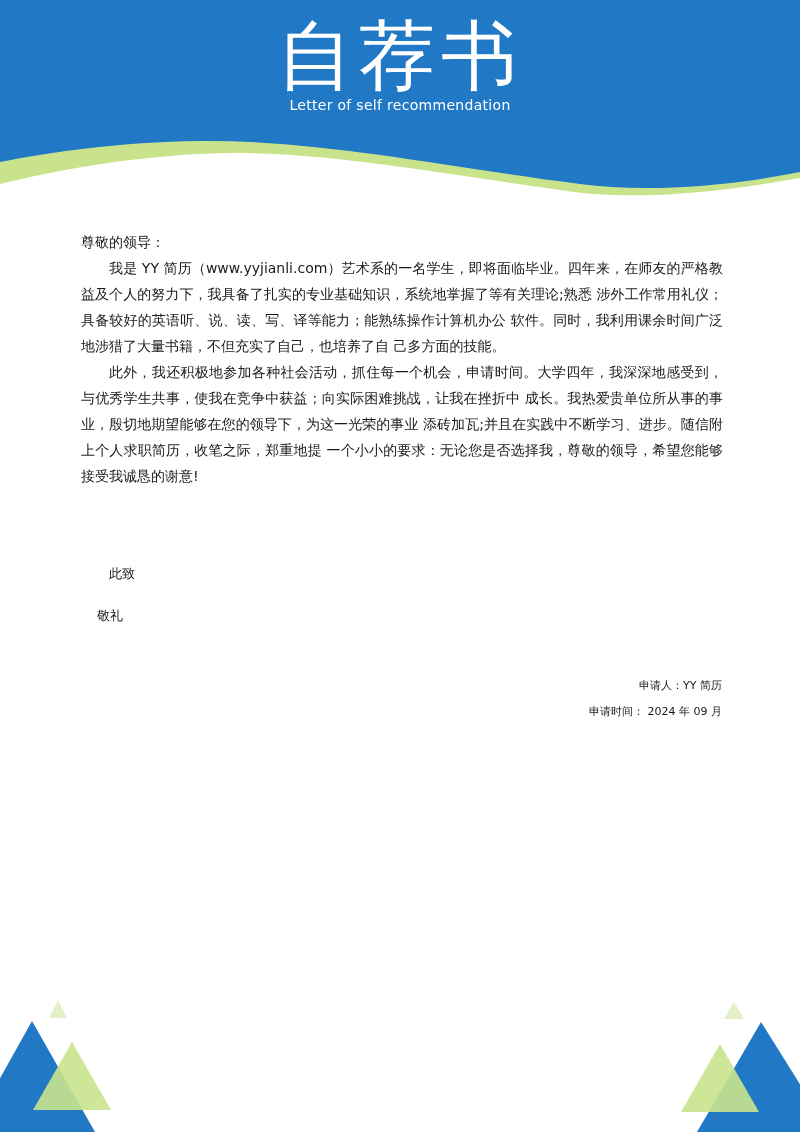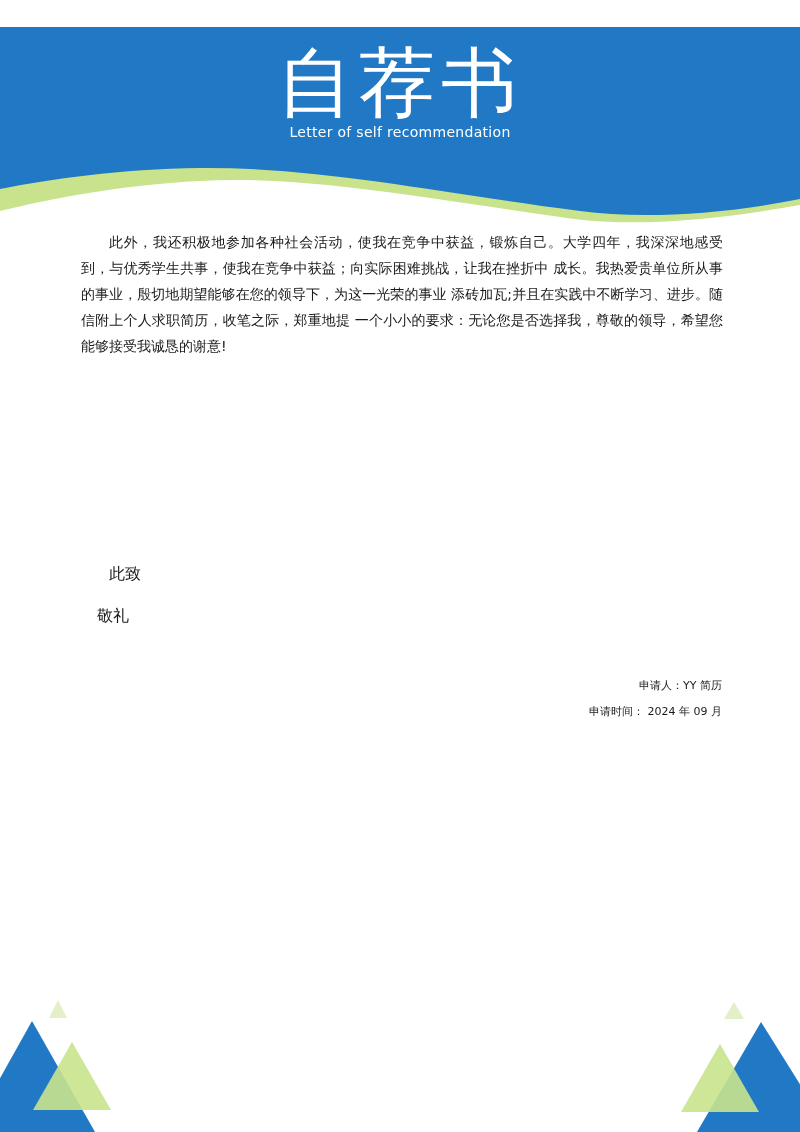--- a/index.html
+++ b/index.html
@@ -1,27 +1,27 @@
 <!DOCTYPE html>
 <html><head>
 <meta charset="utf-8">
 <style>
   html, body { margin:0; padding:0; }
   body { width:800px; height:1132px; position:relative; background:#ffffff; overflow:hidden;
          font-family:"DejaVu Sans", "Liberation Sans", sans-serif; color:#1a1a1a; }
-  .header { position:absolute; left:0; top:0; width:800px; height:200px;margin-top:27px; }
+  .header { position:absolute; left:0; top:0; width:800px; height:200px; }
   .header svg { position:absolute; left:0; top:0; }
   .title-block { position:absolute; left:0; top:14px; width:800px; text-align:center; color:#ffffff; }
   .title-cn { font-size:76px; line-height:84px; letter-spacing:6px; font-weight:normal; font-family:"DejaVu Sans", sans-serif; }
   .title-en { font-size:14px; line-height:18px; margin-top:-2px; letter-spacing:0.3px; font-family:"DejaVu Sans", sans-serif; }
   .letter { position:absolute; left:81px; top:229px; width:642px; font-size:14px; line-height:26px; }
   .letter p { margin:0; }
   .indent { text-indent:28px; }
   .justify { text-align:justify; text-align-last:left; }
-  .closing { position:absolute; left:81px; top:561px; font-size:16px; line-height:26px; }
+  .closing { position:absolute; left:81px; top:561px; font-size:13px; line-height:26px; }
   .sign { position:absolute; right:78px; top:673px; font-size:11px; line-height:26px; text-align:right; }
   .deco { position:absolute; bottom:0; width:130px; height:142px; }
   .deco-left { left:0; }
   .deco-right { right:0; }
 </style>
 </head>
 <body>
 
 <div class="header">
   <svg width="800" height="200" viewBox="0 0 800 200">
@@ -30,21 +30,23 @@
 
     <path d="M0,0 L800,0 L800,172 C720,188 640,192 580,184 C440,166 320,140 200,141 C120,142 50,152 0,162 Z" fill="#2179c6"></path>
   </svg>
   <div class="title-block">
     <div class="title-cn">自荐书</div>
     <div class="title-en">Letter of self recommendation</div>
   </div>
 </div>
 
 <div class="letter">
-  <p class="indent justify">此外，我还积极地参加各种社会活动，使我在竞争中获益，锻炼自己。大学四年，我深深地感受到，与优秀学生共事，使我在竞争中获益；向实际困难挑战，让我在挫折中 成长。我热爱贵单位所从事的事业，殷切地期望能够在您的领导下，为这一光荣的事业 添砖加瓦;并且在实践中不断学习、进步。随信附上个人求职简历，收笔之际，郑重地提 一个小小的要求：无论您是否选择我，尊敬的领导，希望您能够接受我诚恳的谢意!</p>
+  <p>尊敬的领导：</p>
+  <p class="indent justify">我是 YY 简历（www.yyjianli.com）艺术系的一名学生，即将面临毕业。四年来，在师友的严格教益及个人的努力下，我具备了扎实的专业基础知识，系统地掌握了等有关理论;熟悉 涉外工作常用礼仪；具备较好的英语听、说、读、写、译等能力；能熟练操作计算机办公 软件。同时，我利用课余时间广泛地涉猎了大量书籍，不但充实了自己，也培养了自 己多方面的技能。</p>
+  <p class="indent justify">此外，我还积极地参加各种社会活动，抓住每一个机会，申请时间。大学四年，我深深地感受到，与优秀学生共事，使我在竞争中获益；向实际困难挑战，让我在挫折中 成长。我热爱贵单位所从事的事业，殷切地期望能够在您的领导下，为这一光荣的事业 添砖加瓦;并且在实践中不断学习、进步。随信附上个人求职简历，收笔之际，郑重地提 一个小小的要求：无论您是否选择我，尊敬的领导，希望您能够接受我诚恳的谢意!</p>
 </div>
 
 <div class="closing">
   <p style="margin:0;text-indent:28px;">此致</p>
   <p style="margin:16px;">敬礼</p>
 </div>
 
 <div class="sign">
   <div>申请人：YY 简历</div>
   <div>申请时间： 2024 年 09 月</div>

